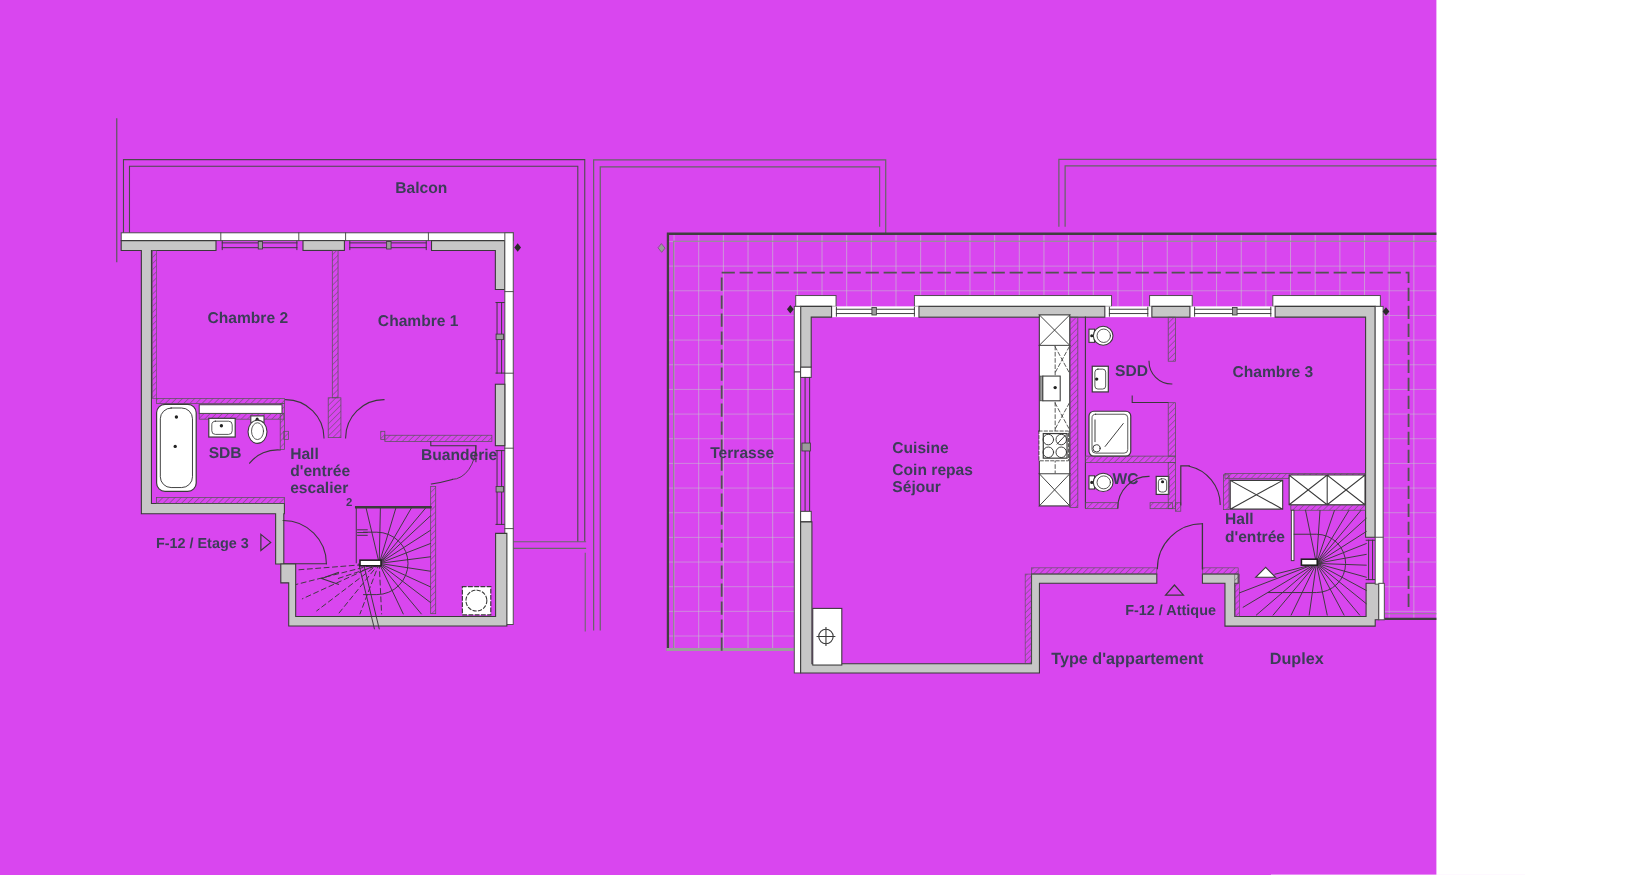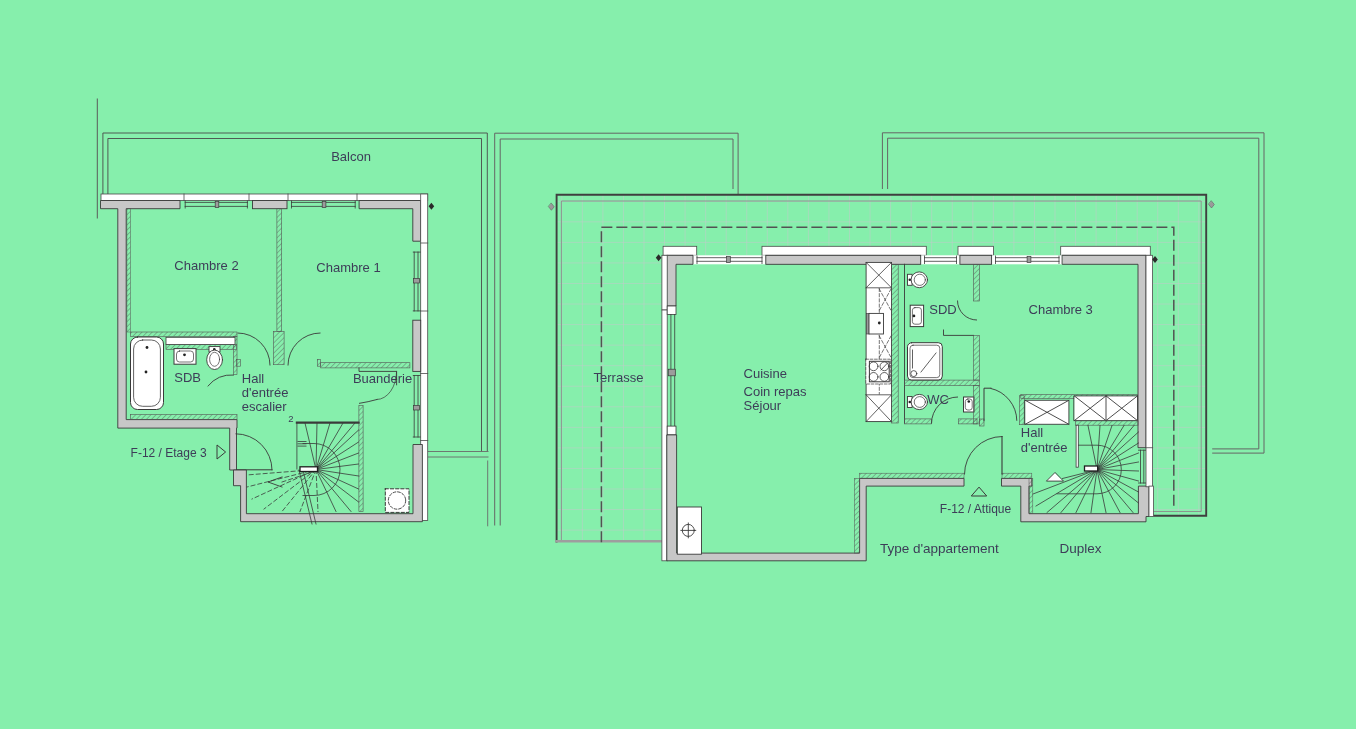--- a/index.html
+++ b/index.html
@@ -1,16 +1,16 @@
 <!DOCTYPE html>
 <html><head>
 <meta charset="utf-8">
 <style>
   html,body{margin:0;padding:0;background:#ffffff;}
-  .page{width:1356px;height:729px;position:relative;overflow:hidden;background:#86efac;}
+  .page{width:1197px;height:729px;position:relative;overflow:hidden;background:#d946ef;font-weight:bold;}
   text{font-family:"Liberation Sans", sans-serif; fill:#3d3d58; letter-spacing:0px;}
 </style>
 </head>
 <body>
 <div class="page">
 <svg width="1366" height="729" viewBox="0 0 1366 729" xmlns="http://www.w3.org/2000/svg">
 <defs>
 <pattern id="h" width="3.6" height="3.6" patternUnits="userSpaceOnUse" patternTransform="rotate(45)">
   <line x1="0" y1="0" x2="0" y2="3.6" stroke="#525252" stroke-width="0.75"></line>
 </pattern>

